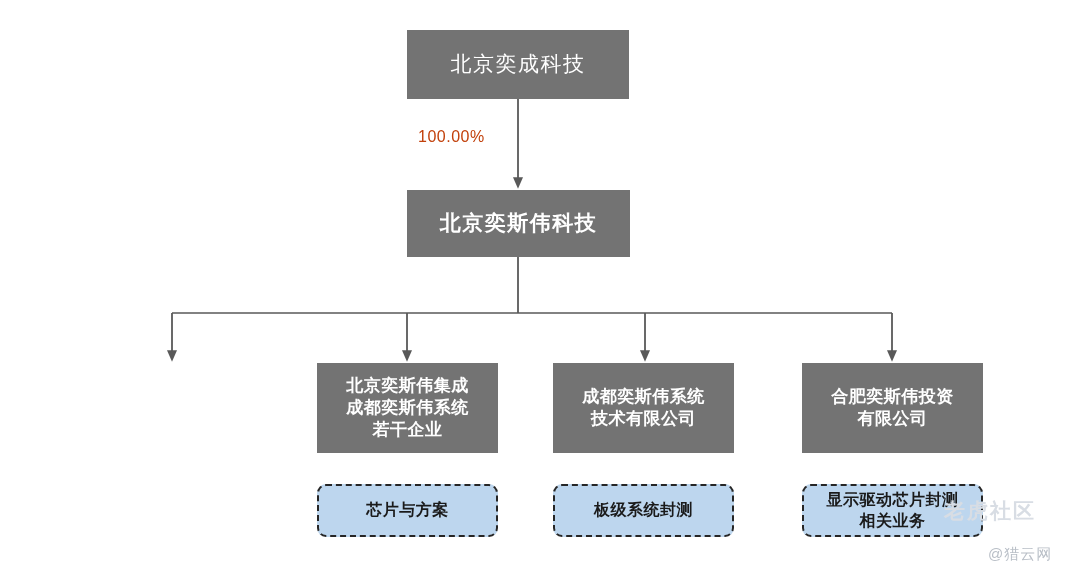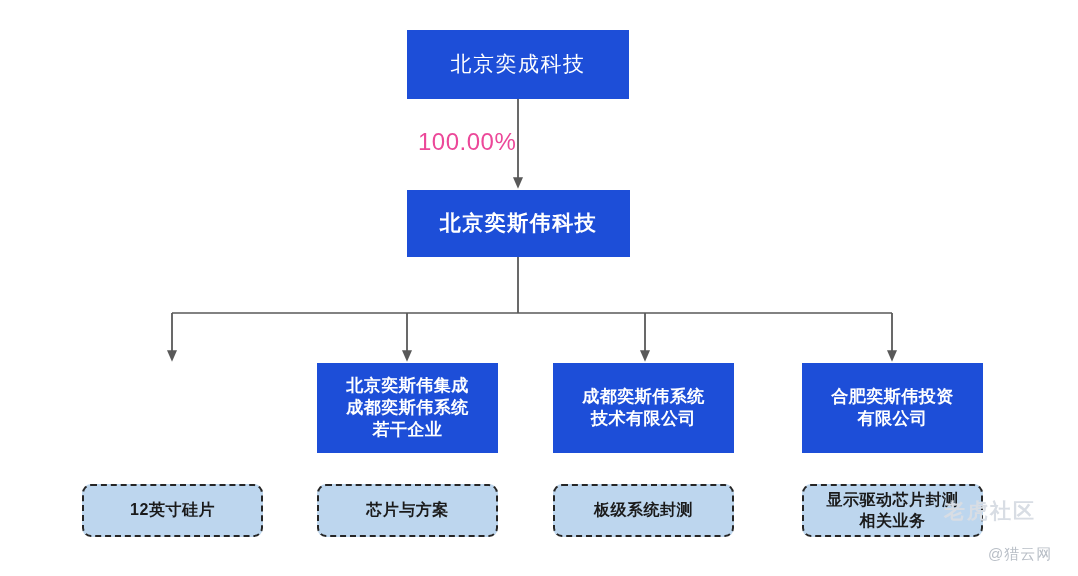--- a/index.html
+++ b/index.html
@@ -22,21 +22,21 @@
   #connector-layer {
     position: absolute;
     left: 0;
     top: 0;
     width: 1078px;
     height: 576px;
     pointer-events: none;
   }
   .node-box {
     position: absolute;
-    background: #1d4ed8;
+    background: #737373;
     color: #ffffff;
     display: flex;
     align-items: center;
     justify-content: center;
     text-align: center;
     font-weight: bold;
     line-height: 1.28;
     letter-spacing: 0.5px;
     box-sizing: border-box;
     padding: 2px 6px;
@@ -93,22 +93,22 @@
   }
   .tag-0 { left: 82px; }
   .tag-1 { left: 317px; }
   .tag-2 { left: 553px; }
   .tag-3 { left: 802px; }
 
   .edge-label {
     position: absolute;
     left: 418px;
     top: 128px;
-    font-size: 24px;
-    color: #ec4899;
+    font-size: 16px;
+    color: #c2410c;
     letter-spacing: 0.5px;
   }
 
   .watermark-main {
     position: absolute;
     left: 944px;
     top: 497px;
     font-size: 21px;
     color: #d8dde4;
     font-weight: bold;
@@ -156,21 +156,20 @@
   <div class="node-box node-level2">北京奕斯伟科技</div>
 
   <div class="node-box node-child child-1">北京奕斯伟集成
 成都奕斯伟系统
 若干企业</div>
   <div class="node-box node-child child-2">成都奕斯伟系统
 技术有限公司</div>
   <div class="node-box node-child child-3">合肥奕斯伟投资
 有限公司</div>
 
-  <div class="tag-box tag-0">12英寸硅片</div>
   <div class="tag-box tag-2">板级系统封测</div>
   <div class="tag-box tag-1">芯片与方案</div>
   <div class="tag-box tag-3">显示驱动芯片封测
 相关业务</div>
 
   <div class="watermark-main">老虎社区</div>
   <div class="watermark-sub">@猎云网</div>
 
 </div>
 

